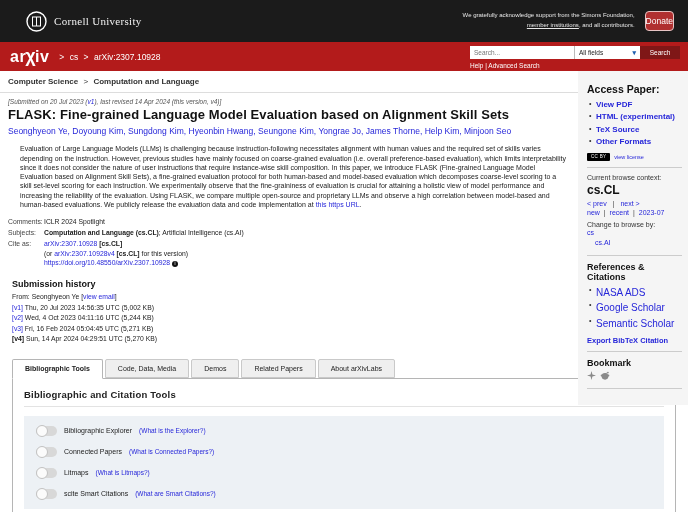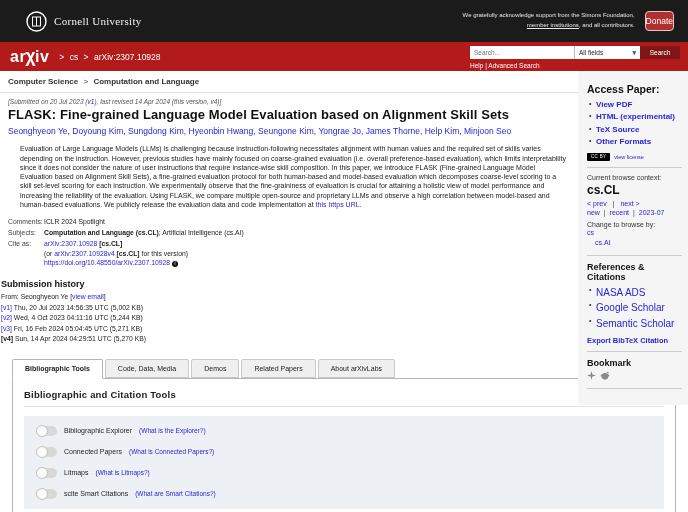--- a/index.html
+++ b/index.html
@@ -45,21 +45,21 @@
   .paper-title { font-size:13px; font-weight:bold; color:#121212; margin:2px 8px 4px; letter-spacing:.1px; }
   .authors { margin:0 8px 7px; font-size:8.5px; line-height:1.35; }
   .authors .author { color:#2626d9; }
   .authors .author:not(:last-child)::after { content:", "; }
   .abstract { margin:0 10px 8px 20px; font-size:7px; line-height:1.32; color:#1a1a1a; }
   .meta { margin:4px 0 0 8px; display:grid; grid-template-columns:36px auto; row-gap:1px; font-size:6.8px; line-height:1.45; }
   .meta .label { color:#444; }
   .meta .val .bold { font-weight:bold; }
   .doi-icon { display:inline-block; width:6px; height:6px; background:#111; border-radius:50%; color:#fff; font-size:4.5px; text-align:center; line-height:6px; vertical-align:middle; margin-left:2px; }
 
-  .history { margin:11px 1px 0; }
+  .history { margin:11px 12px 0; }
   .history h2 { font-size:9px; font-weight:bold; color:#111; margin-bottom:3px; }
   .history .line { font-size:6.8px; line-height:1.55; color:#222; }
   .history .vtag.link { color:#2626d9; }
   .history .vtag.current { font-weight:bold; color:#111; }
 
   
   .labs { margin:14px 12px 0; }
   .tabrow { display:flex; align-items:flex-end; }
   .tab { font-size:7px; padding:5px 12px; border:1px solid #c9c9c9; background:#efefef; color:#222; margin-right:2px; border-radius:2px 2px 0 0; cursor:pointer; }
   .tab.active { background:#fff; border-color:#b5b5b5; border-bottom-color:#fff; font-weight:bold; margin-bottom:-1px; padding-bottom:6px; }

